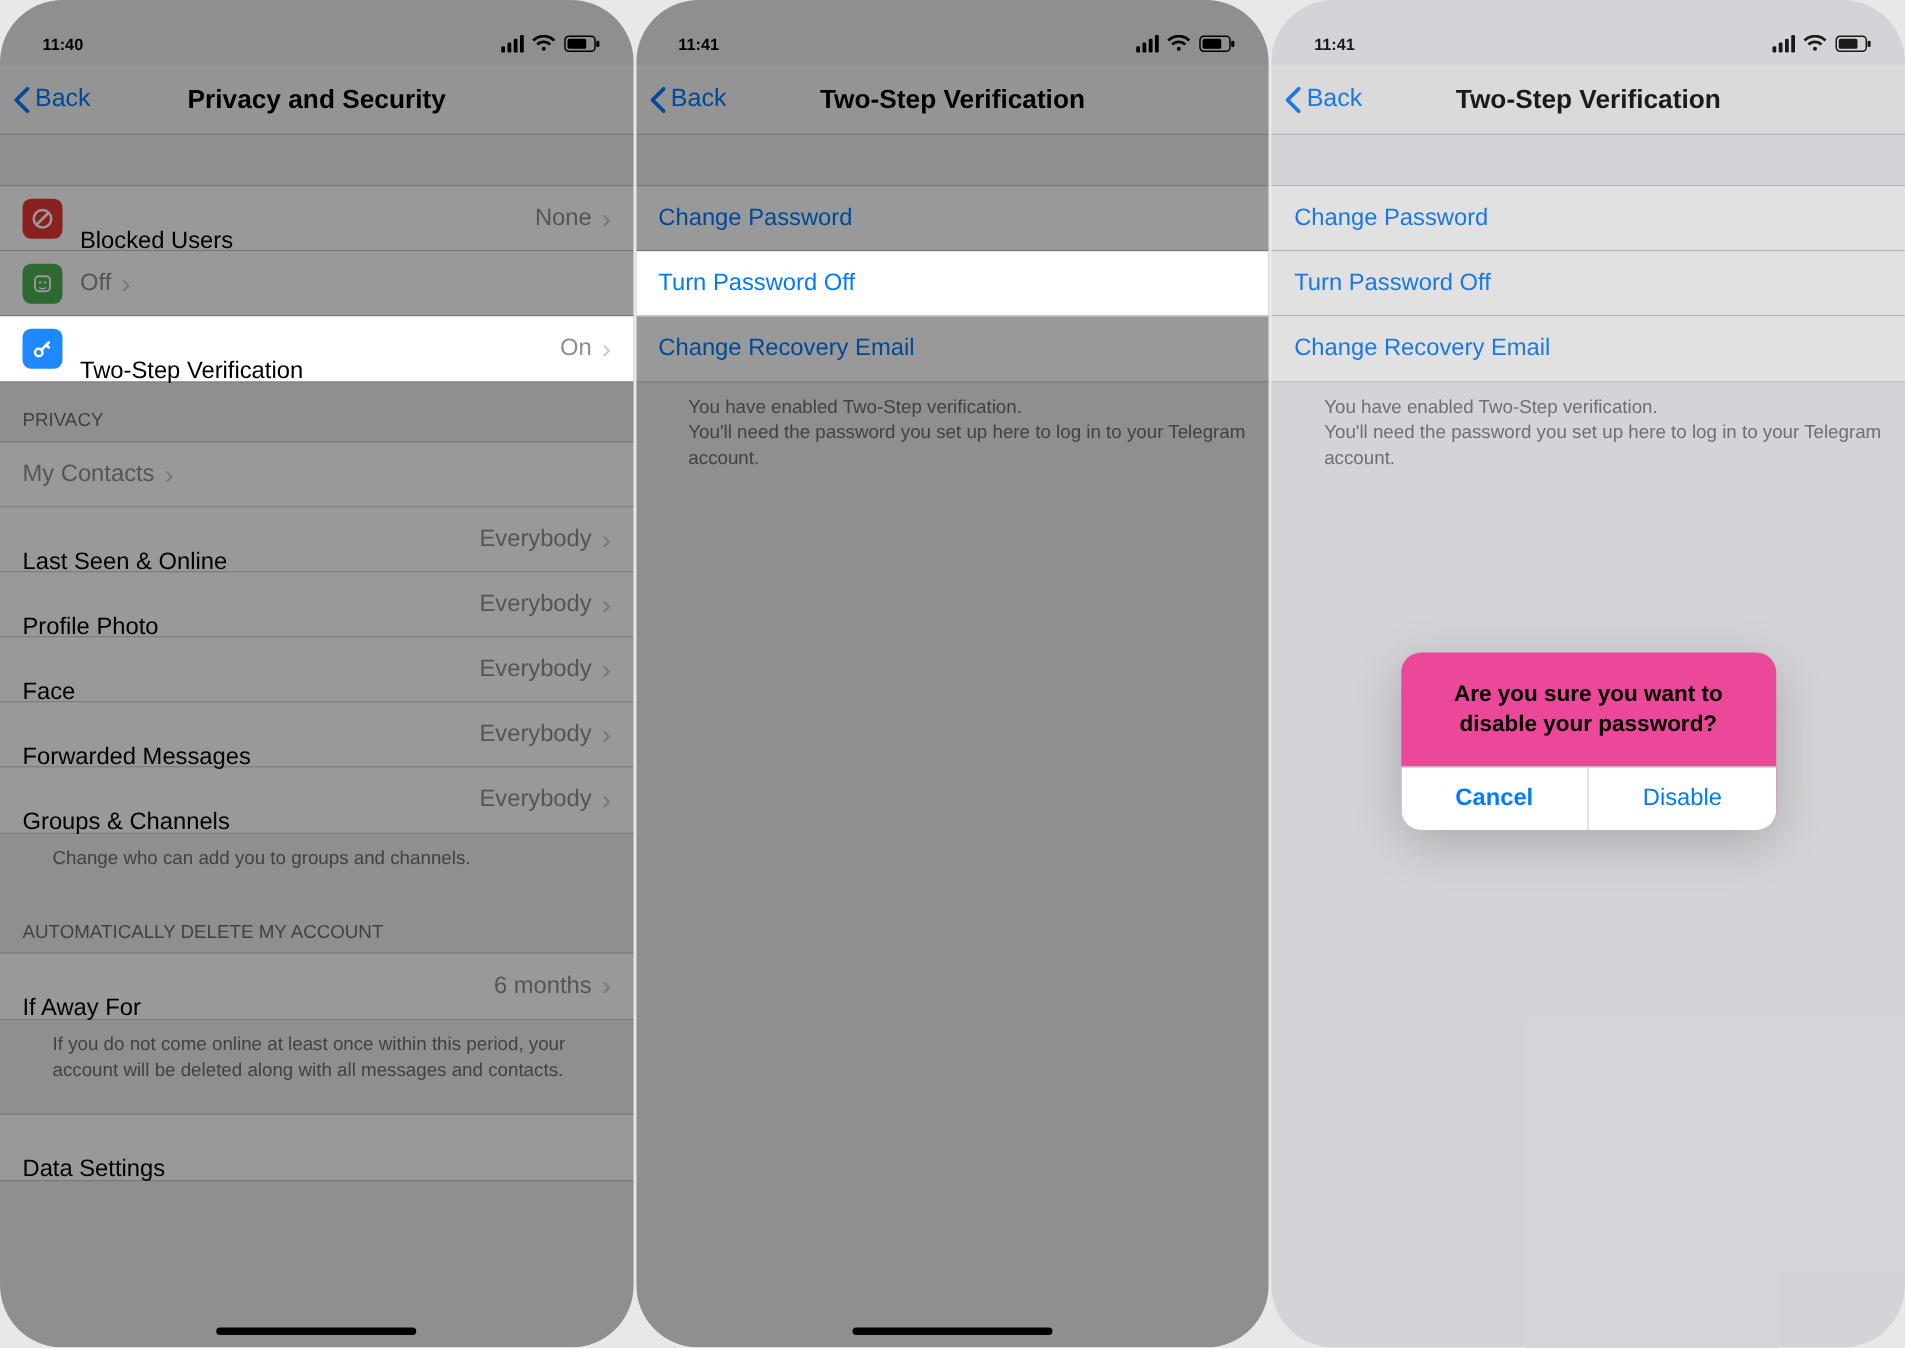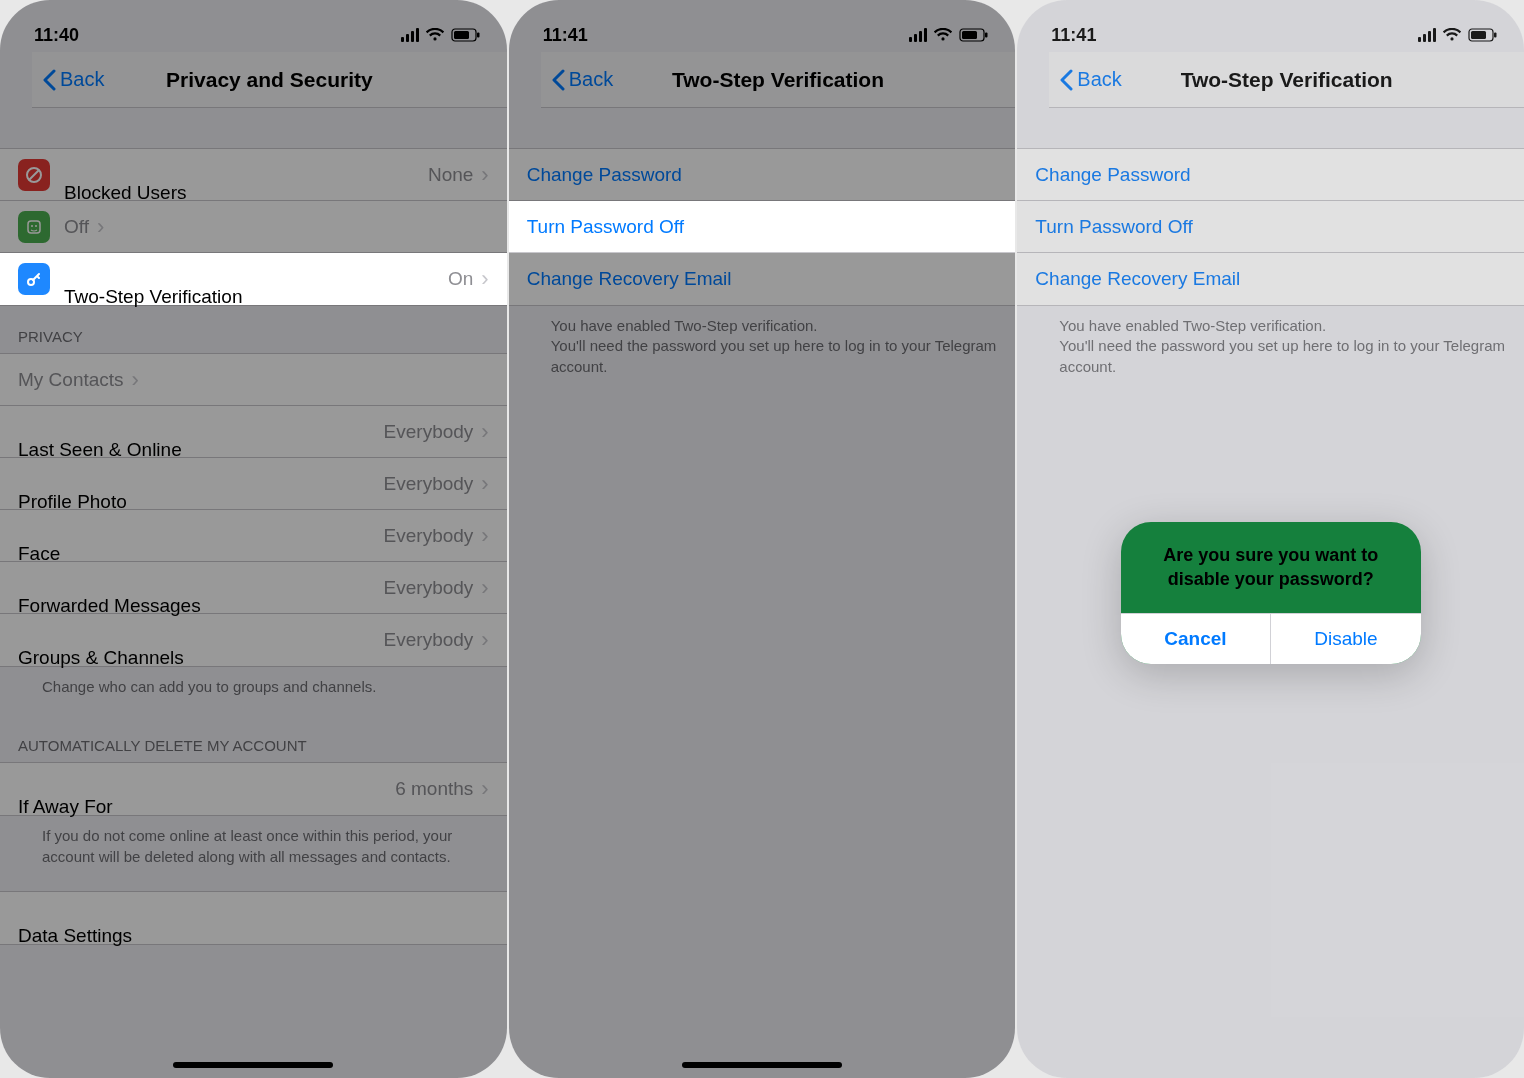--- a/index.html
+++ b/index.html
@@ -35,41 +35,40 @@
      pointer-events: none;
      z-index: 5;
   }
   
   .statusbar {
     height: 52px;
     display: flex;
     align-items: center;
     justify-content: space-between;
     padding: 18px 26px 0 34px;
-    font-size: 18px;
+    font-size: 13px;
     font-weight: 600;
     color: #000;
   }
   .status-right { display: flex; align-items: center; gap: 6px; }
   .signal { display:flex; align-items:flex-end; gap:2px; height:14px;}
   .signal span{ width:3px; background:#000; border-radius:1px;}
   .signal span:nth-child(1){height:5px;}
   .signal span:nth-child(2){height:8px;}
   .signal span:nth-child(3){height:11px;}
   .signal span:nth-child(4){height:14px;}
   .wifi-icon, .batt-icon { display:inline-block; }
   
   .navbar {
     height: 56px;
     border-bottom: 1px solid #c8c7cc;
     background: #f7f7f8;
     display: flex;
     align-items: center;
     position: relative;
-    margin-left: 32px;
   }
   .nav-back {
     display: flex;
     align-items: center;
     color: #007aff;
     font-size: 20px;
     padding-left: 10px;
     gap: 4px;
   }
   .nav-title {
@@ -136,22 +135,22 @@
   .alert-backdrop {
     position:absolute;
     inset:0;
     z-index:15;
     display:flex;
     align-items:center;
     justify-content:center;
   }
   .alert {
     width: 300px;
-    background:#15803d;
-    border-radius:30px;
+    background:#ec4899;
+    border-radius:16px;
     overflow:hidden;
     box-shadow:0 10px 40px rgba(0,0,0,0.2);
   }
   .alert-msg {
     padding: 22px 20px;
     text-align:center;
     font-size:18px;
     font-weight:600;
     color:#000;
     line-height:1.3;

